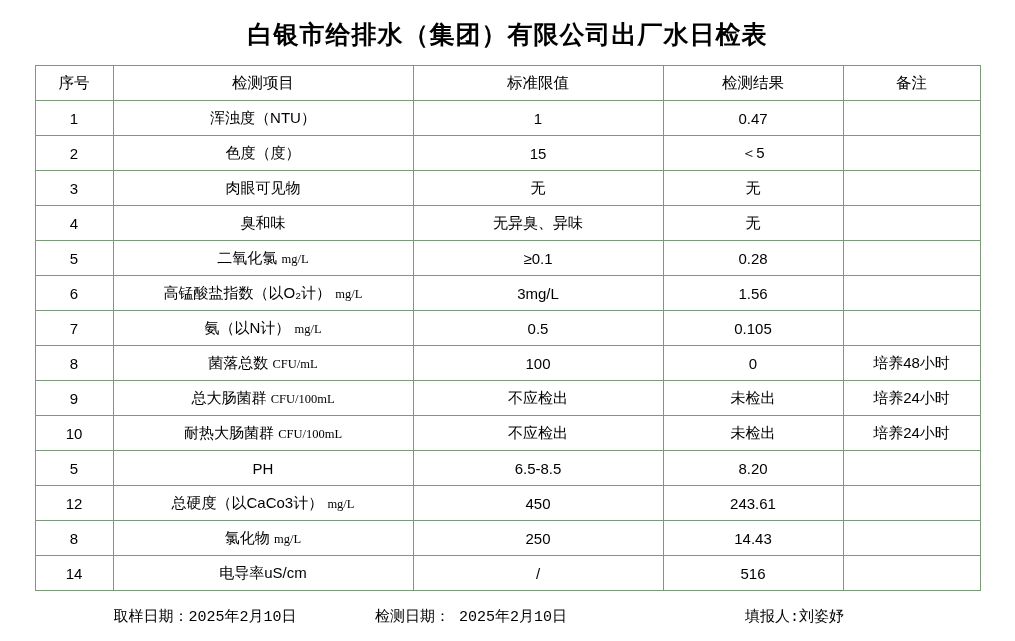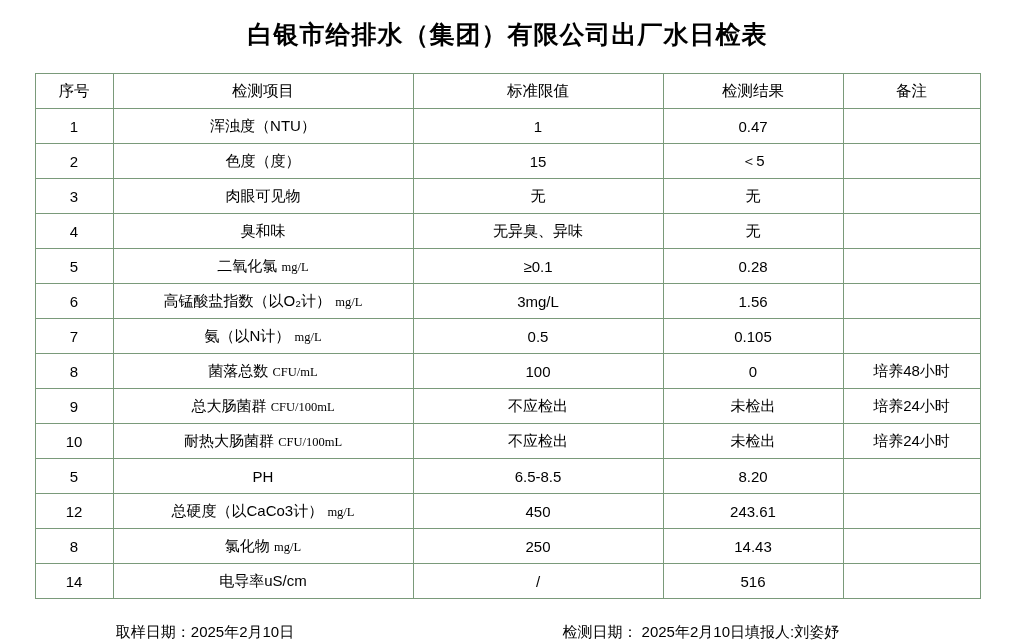--- a/index.html
+++ b/index.html
@@ -24,21 +24,21 @@
     text-align: center;
     font-size: 25px;
     font-weight: bold;
     letter-spacing: 1px;
     padding-top: 18px;
     padding-bottom: 14px;
     font-family: Liberation Sans, sans-serif;
   }
   table.report {
     border-collapse: collapse;
-    margin: 8px auto;
+    margin: 0 auto;
     width: 945px;
     table-layout: fixed;
   }
   table.report td, table.report th {
     border: 1px solid #7a9a7a;
     height: 35px;
     text-align: center;
     vertical-align: middle;
     font-size: 15px;
     font-weight: normal;
@@ -60,23 +60,24 @@
   }
   .footer {
     margin: 0 auto;
     width: 945px;
     display: flex;
     align-items: center;
     height: 44px;
     font-size: 15px;
     padding-top: 6px;
     box-sizing: border-box;
+    font-family: Liberation Mono, monospace;
   }
   .f-sample { width: 340px; text-align: center; }
-  .f-test { width: 370px; text-align: right; }
+  .f-test { width: 370px; text-align: left; }
   .f-filler { width: 235px; }
   .cell-mixed {
     white-space: nowrap;
   }
 </style>
 </head>
 <body>
 
 <div class="page">
 

